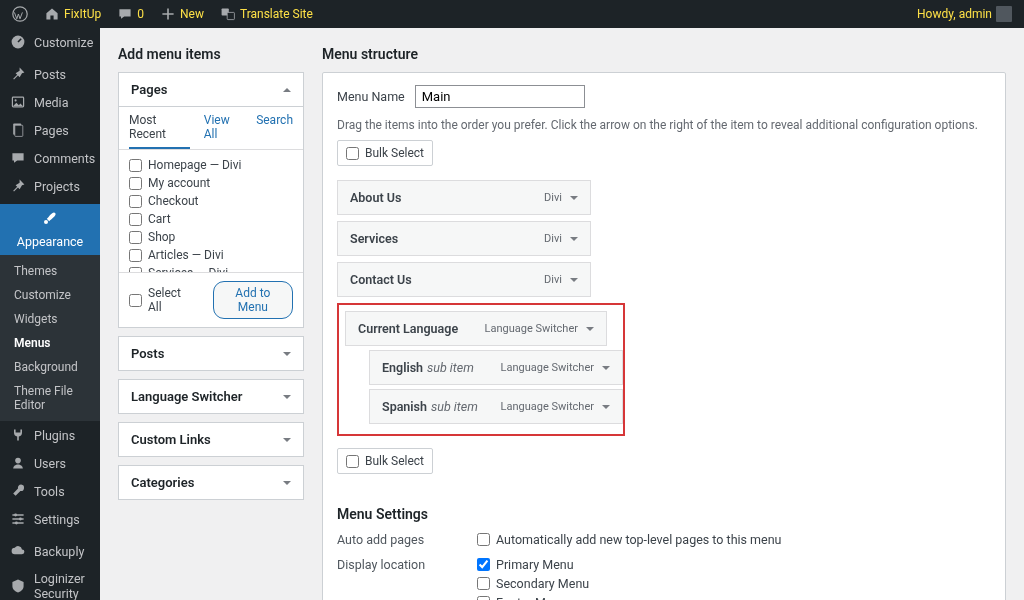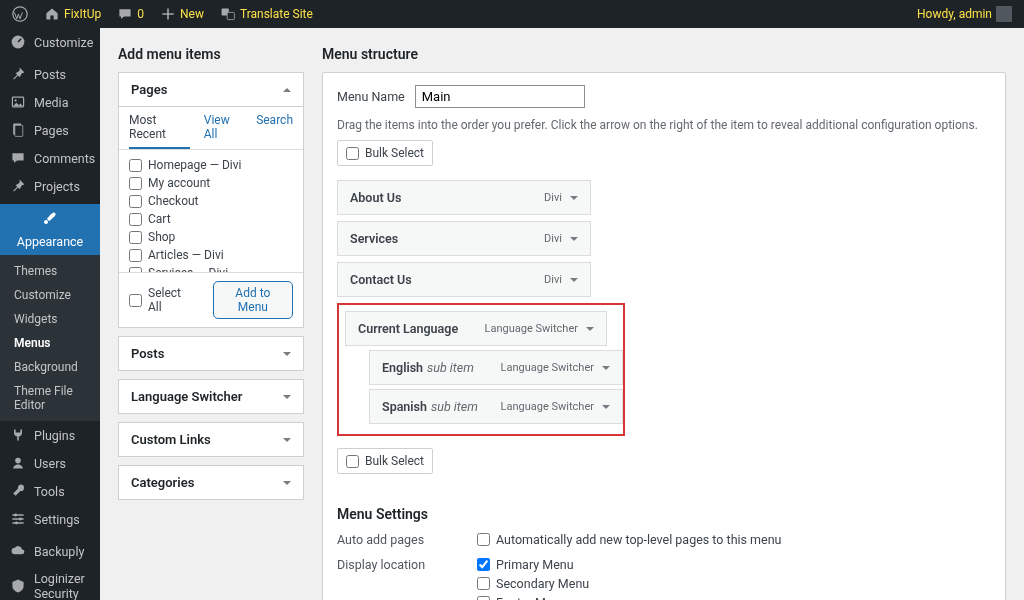--- a/index.html
+++ b/index.html
@@ -39,21 +39,21 @@
 .tab { padding-bottom:6px; cursor:pointer; }
 .tab.active { border-bottom:2px solid #2271b1; }
 .tab.link { color:#2271b1; }
 .page-list { max-height:122px; overflow-y:auto; padding:6px 10px; font-size:12px; }
 .page-list::-webkit-scrollbar { width:10px; }
 .page-list::-webkit-scrollbar-track { background:#f0f0f1; }
 .page-list::-webkit-scrollbar-thumb { background:#c3c4c7; border-radius:5px; }
 .page-row { display:flex; align-items:center; gap:6px; padding:2px 0; }
 .page-row input, .chk { width:13px; height:13px; }
 .panel-footer { display:flex; justify-content:space-between; align-items:center; padding:8px 10px; border-top:1px solid #dcdcde; font-size:12px;gap:25px; }
-.btn-outline { border:1px solid #2271b1; background:#f6f7f7; color:#2271b1; padding:4px 10px; border-radius:5px; cursor:pointer; font-size:12px; }
+.btn-outline { border:1px solid #2271b1; background:#f6f7f7; color:#2271b1; padding:4px 10px; border-radius:11px; cursor:pointer; font-size:12px; }
 
 .caret { width:0; height:0; border-left:4px solid transparent; border-right:4px solid transparent; }
 .caret.up { border-bottom:4px solid #787c82; }
 .caret.down { border-top:4px solid #787c82; }
 
 
 .structure-box { border:1px solid #ccd0d4; background:#fff; padding:12px 14px 16px; border-radius:2px; }
 .name-row { display:flex; align-items:center; gap:10px; margin-bottom:10px; font-size:12.5px; }
 .name-row input { border:1px solid #8c8f94; padding:3px 6px; font-size:13px; width:170px; }
 .hint { font-size:12px; color:#646970; margin-bottom:8px; }

